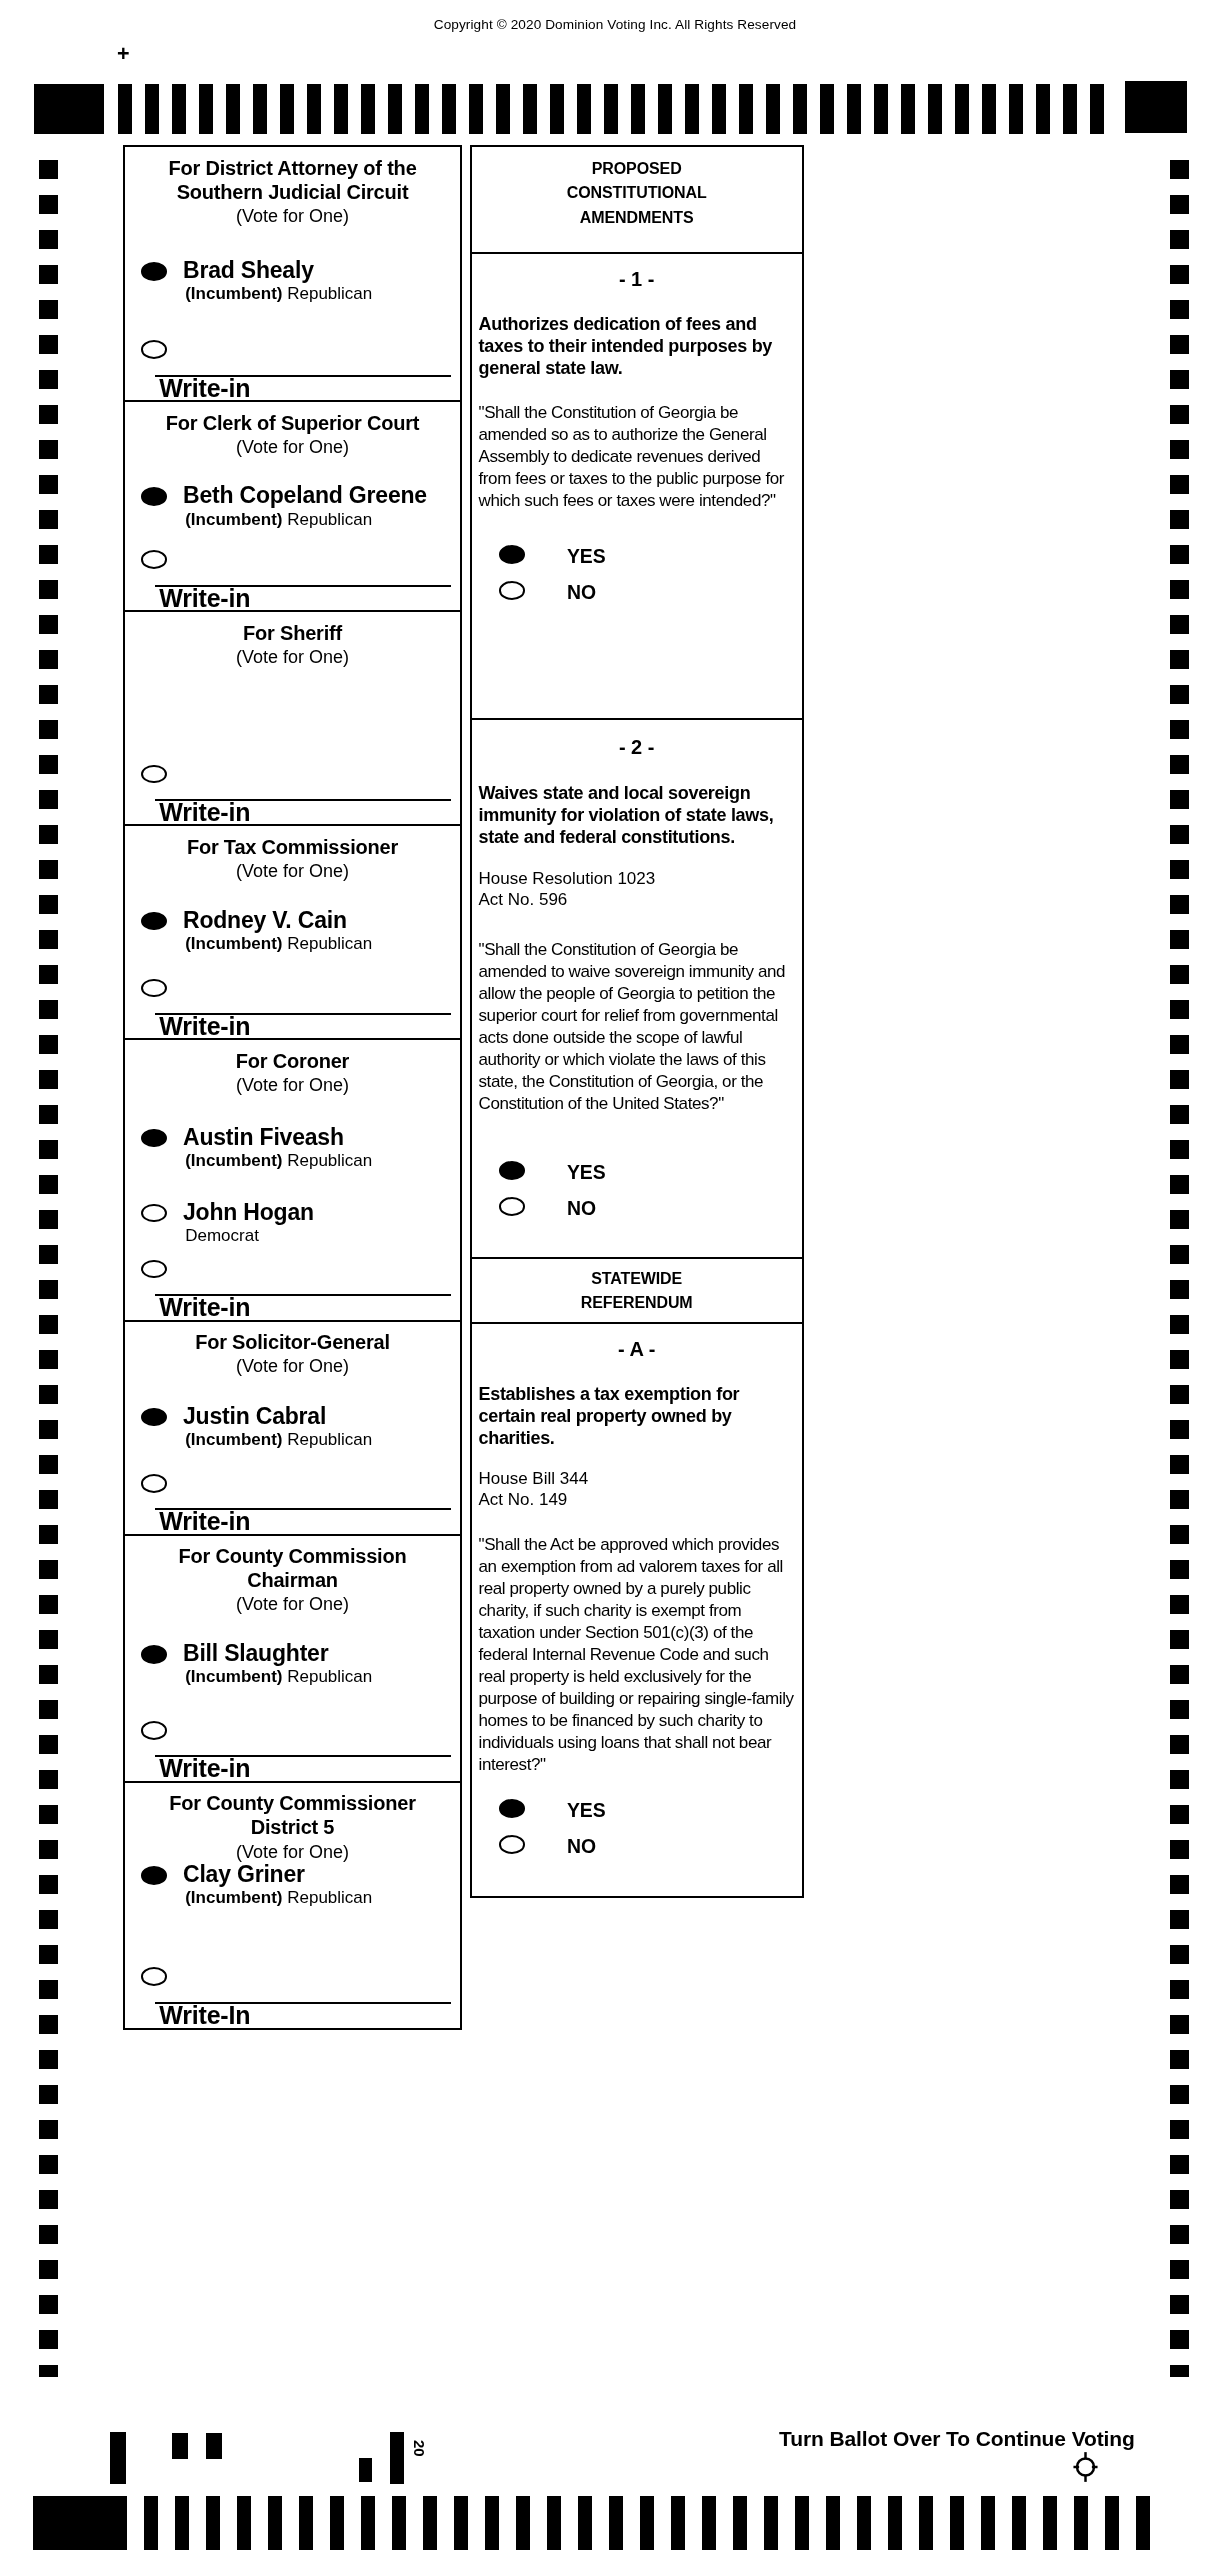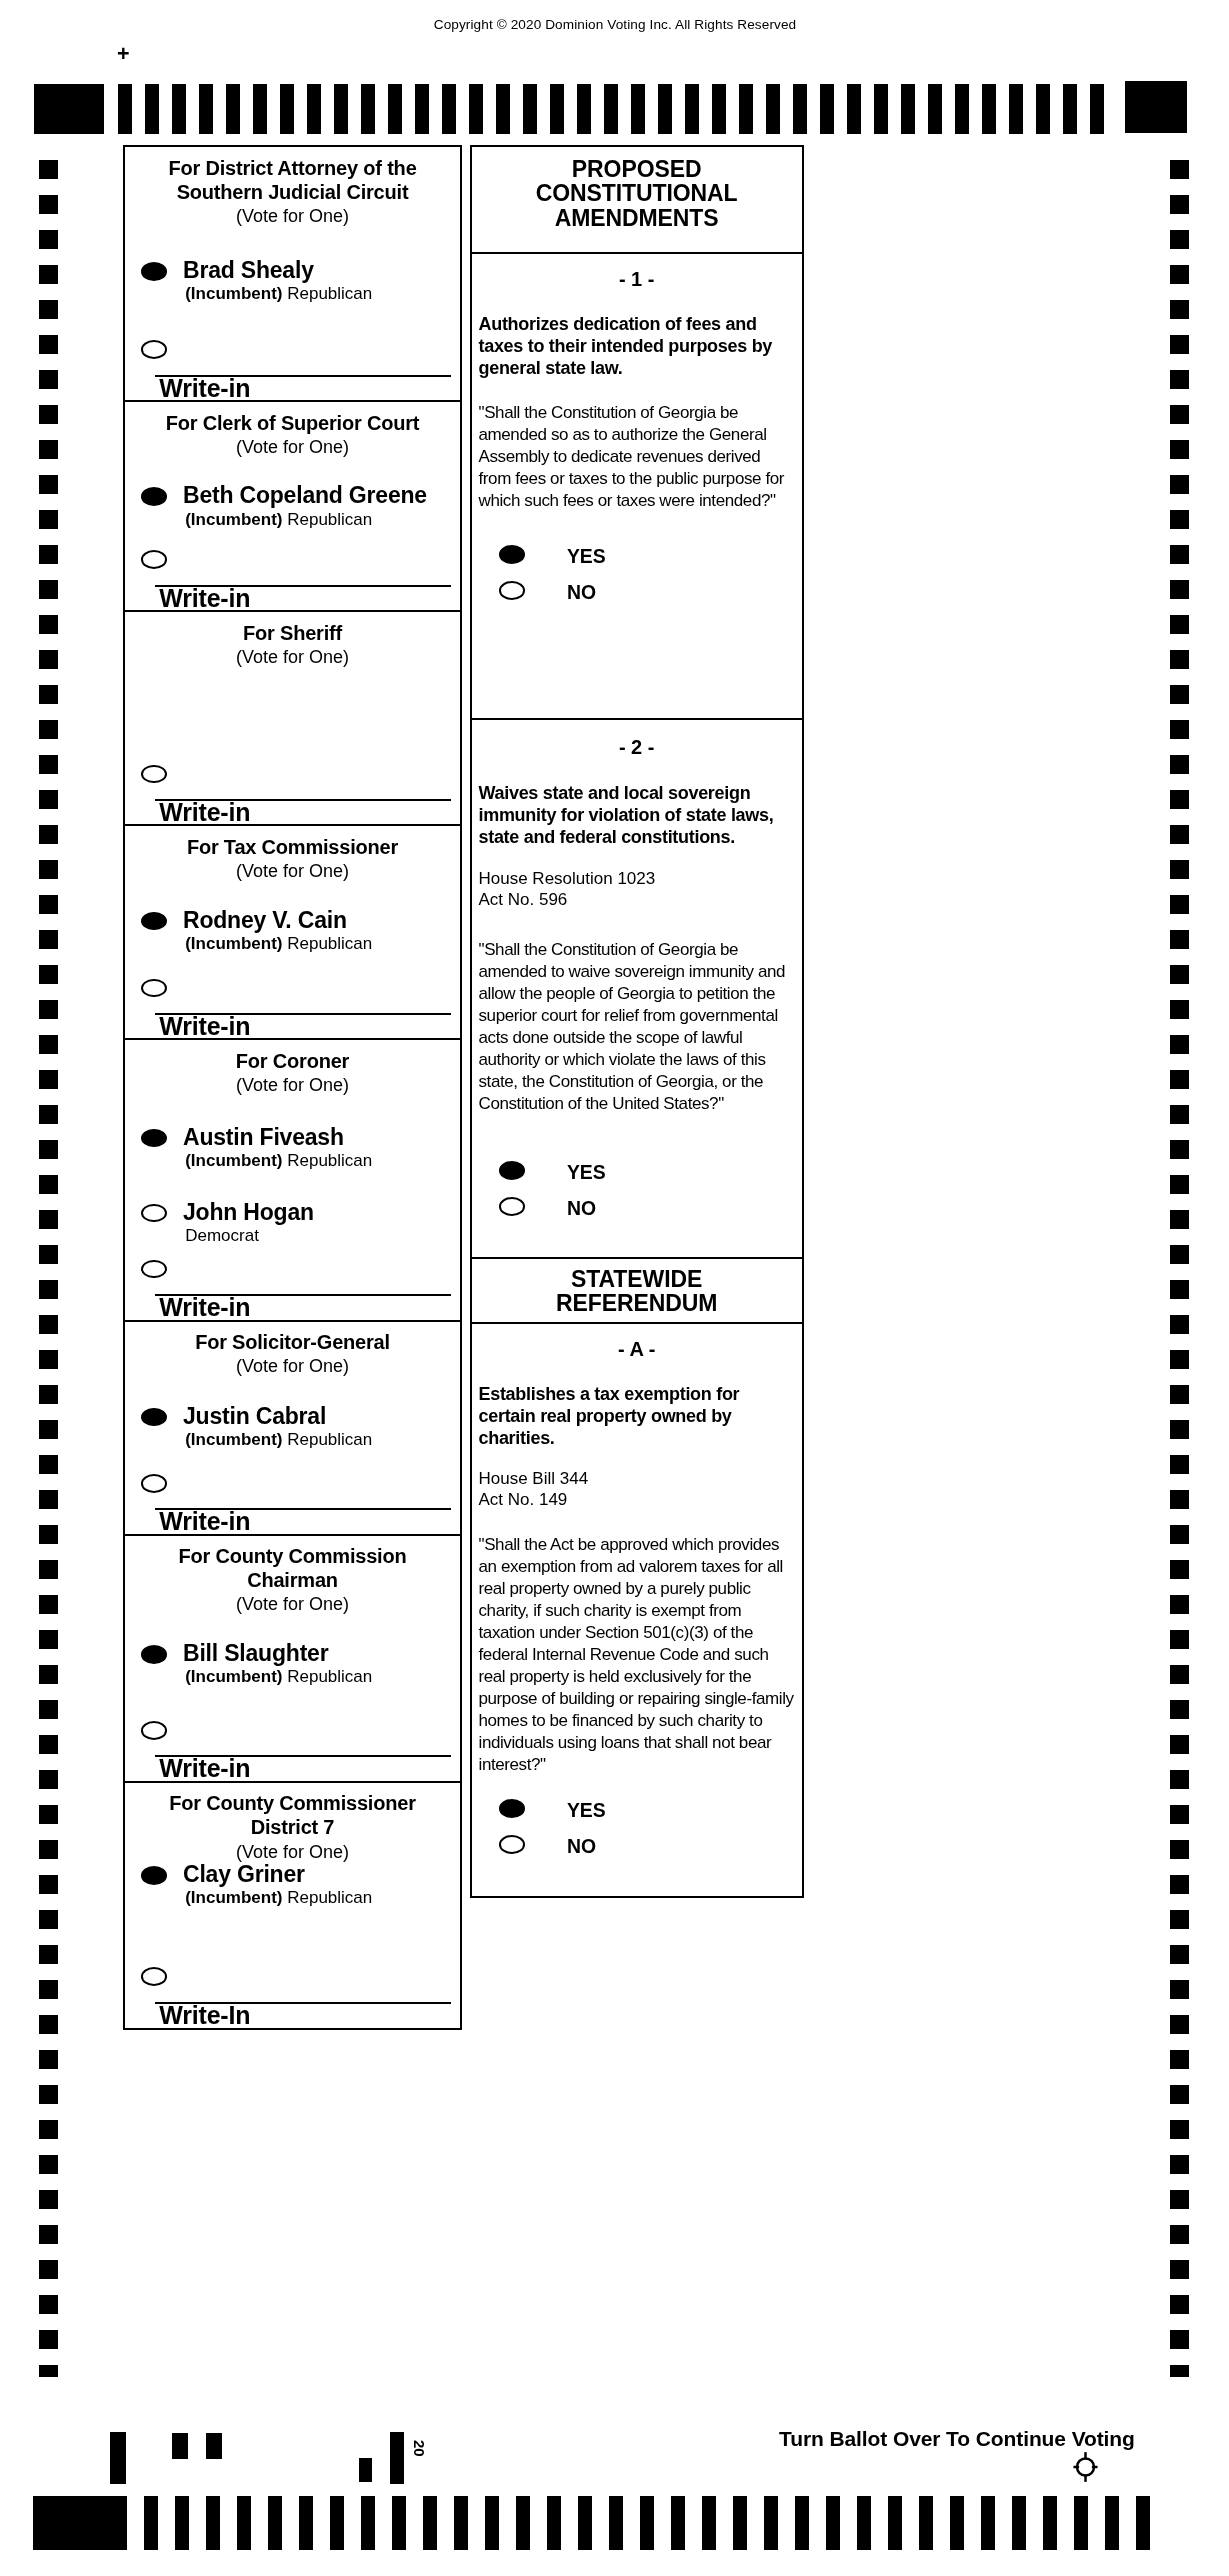--- a/index.html
+++ b/index.html
@@ -42,21 +42,21 @@
   .blankrow { position:absolute; left:16px; bottom:42px; }
   .writein { position:absolute; left:30px; right:8.6px; bottom:2.2px; }
   .wline { border-top:2.2px solid #000; }
   .wlabel { font-weight:bold; font-size:25px; line-height:22px; padding-left:4.3px;
     letter-spacing:-0.2px; }
   
   .mboxes { position:absolute; left:470px; top:145px; width:334px; }
   .mbox { position:relative; box-sizing:border-box; border:2.9px solid #000; margin-top:-2.9px;
     background:#fff; padding:0 7.2px 0 6.5px; }
   .mbox:first-child { margin-top:0; }
-  .mheader { text-align:center; font-weight:bold; font-size:23px; line-height:24.4px;
+  .mheader { text-align:center; font-weight:bold; font-size:16px; line-height:24.4px;
     padding-top:10px; letter-spacing:-0.1px; }
   .mnum { text-align:center; font-weight:bold; font-size:20px; line-height:24.4px; }
   .msummary { font-weight:bold; font-size:18px; line-height:22px; letter-spacing:-0.3px; }
   .mrefs { font-size:17px; line-height:21px; }
   .mquote { font-size:17px; line-height:22px; letter-spacing:-0.4px; }
   .yn { display:flex; margin-left:20px;gap:28px; }
   .yn .bubble { margin-right:14.4px; }
   .ynlabel { font-weight:bold; font-size:19.4px; }
 </style>
 </head>
@@ -205,21 +205,21 @@
       <span class="bubble blankrow"></span>
       <div class="writein">
         <div class="wline"></div>
         <div class="wlabel">Write-in</div>
       </div>
     </section>
 
     <section class="cbox" style="height:249px">
       <div class="ctitle">
         <div>For County Commissioner</div>
-        <div>District 7</div>
+        <div>District 5</div>
       </div>
       <div class="vote">(Vote for One)</div>
       <div class="cand" style="">
         <span class="bubble filled"></span>
         <div class="cinfo">
           <div class="cname">Clay Griner</div>
           <div class="cparty"><b>(Incumbent)</b> <span>Republican</span></div>
         </div>
       </div>
       <span class="bubble blankrow"></span>

